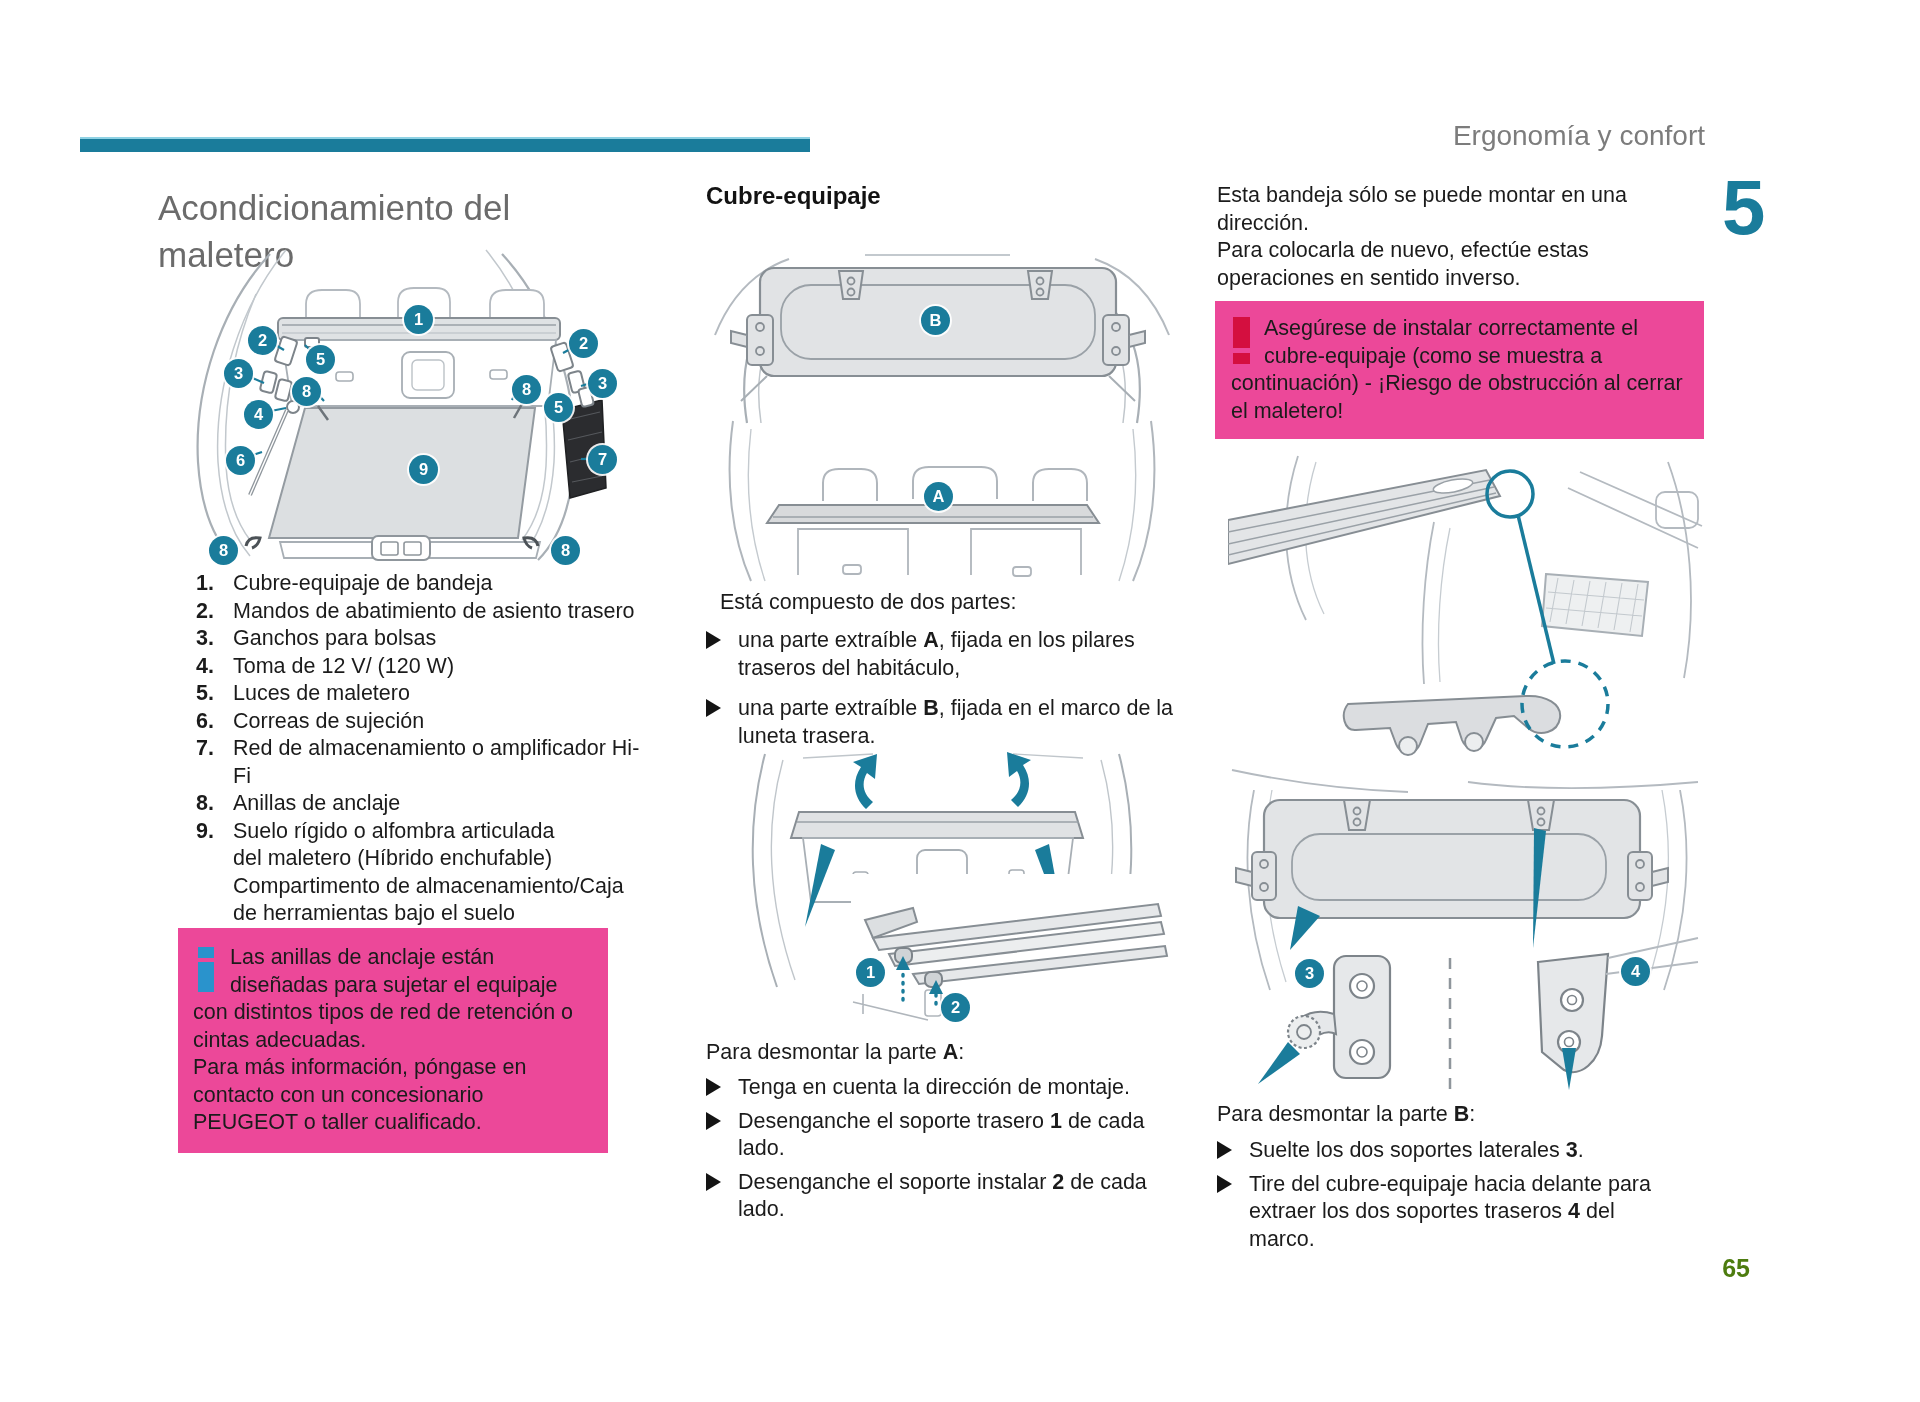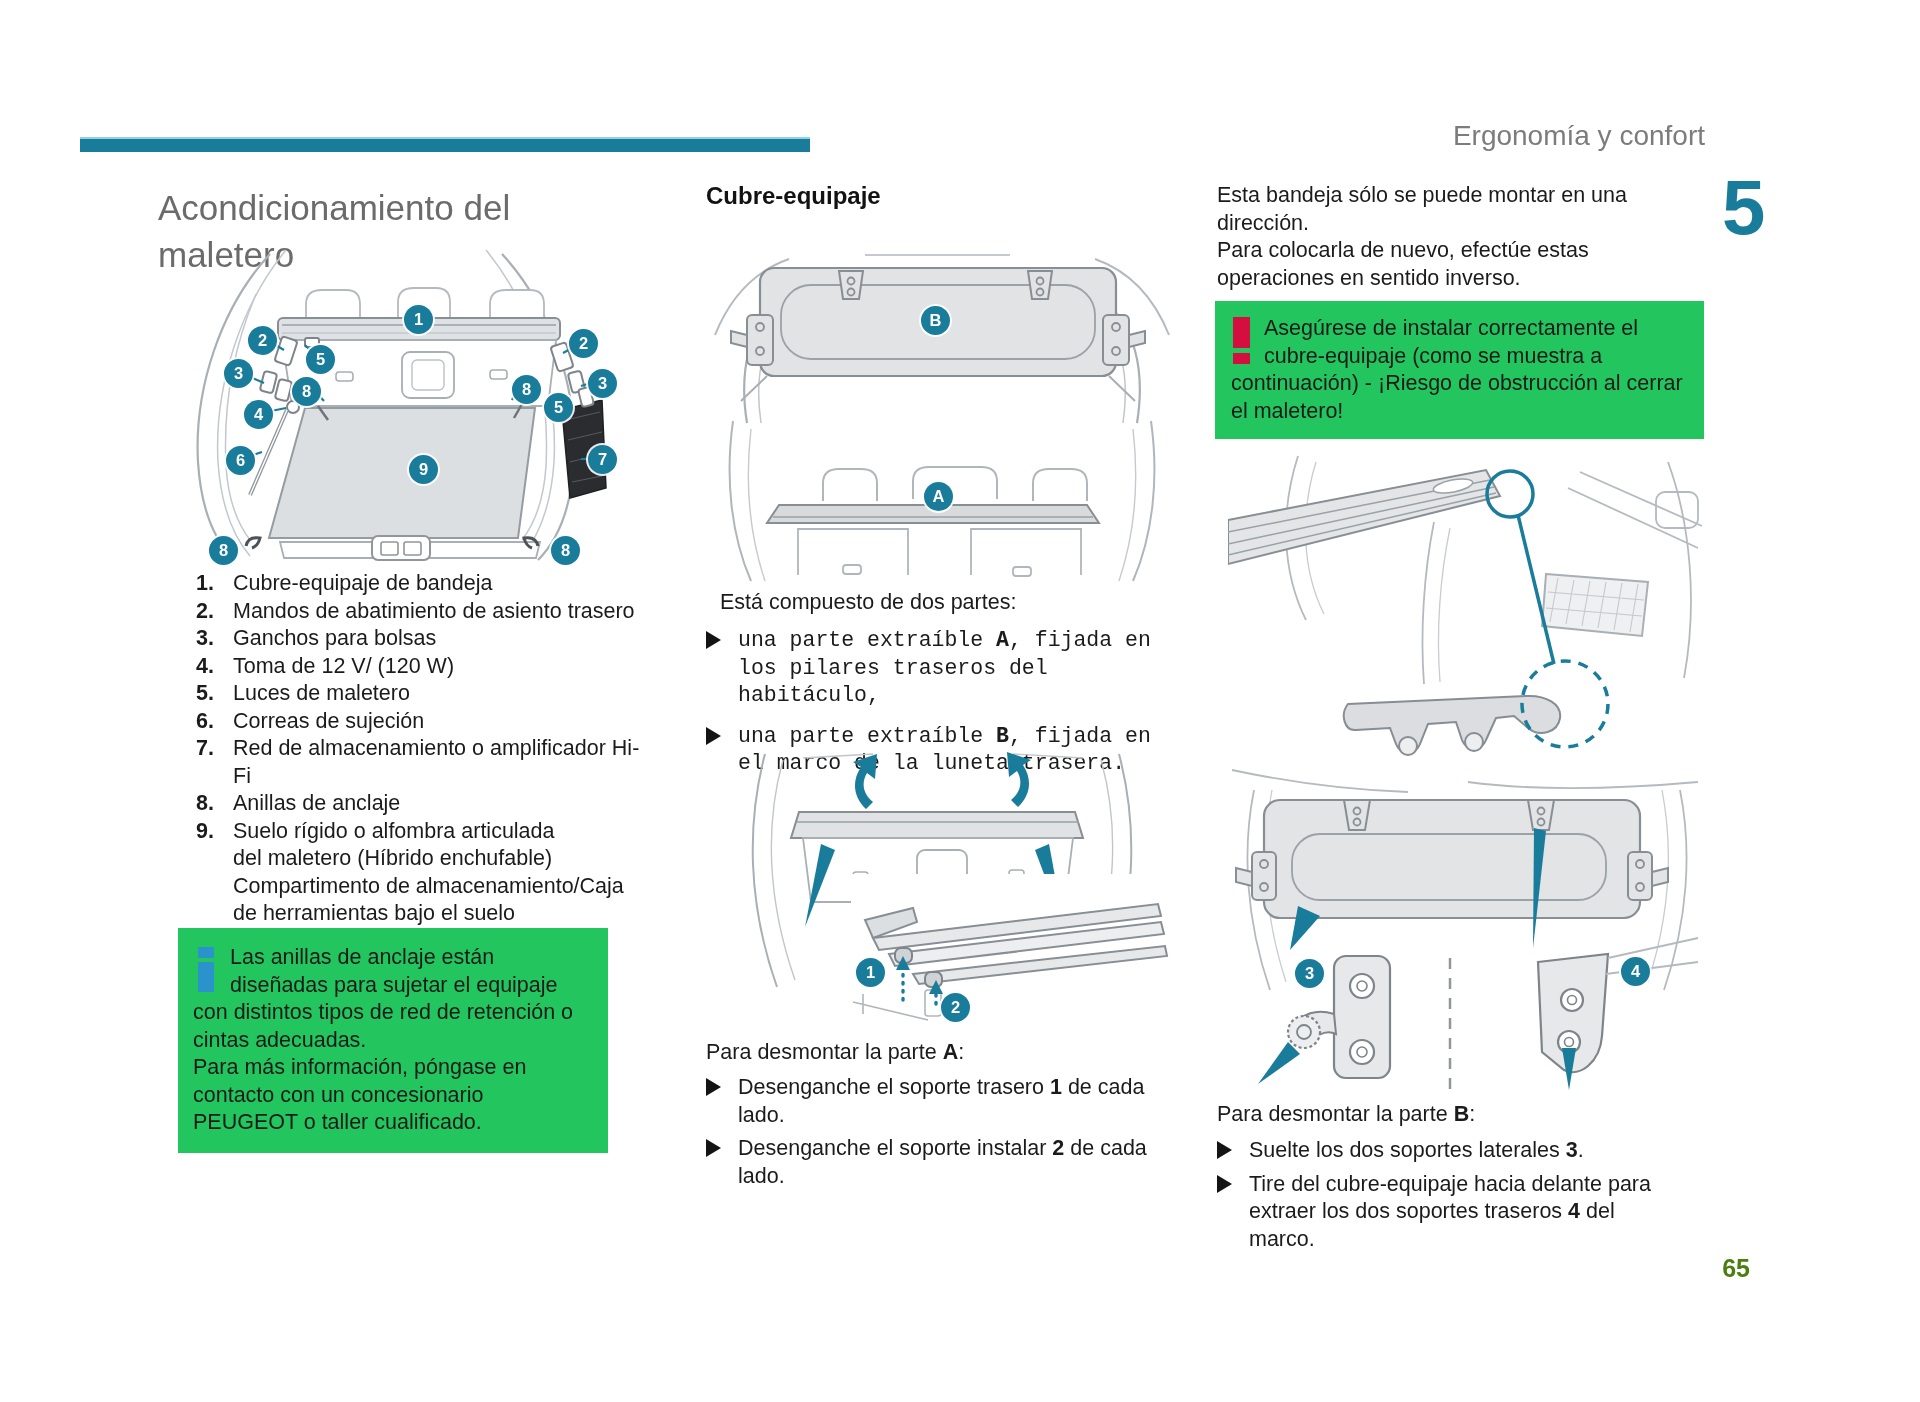--- a/index.html
+++ b/index.html
@@ -18,35 +18,35 @@
   .h1-gray{left:158px;top:184px;width:410px;font-size:35px;line-height:47px;color:#6b6b6b;}
   .h1-black{left:706px;top:182px;font-size:24px;font-weight:bold;color:#121212;}
   .body-text{font-size:21.5px;line-height:27.5px;color:#1b1b1b;}
   .pre{white-space:pre-line;}
   
   .legend{left:196px;top:570px;width:474px;}
   .legend-item{display:flex;}
   .legend-item .num{flex:none;width:37px;font-weight:bold;}
   .legend-item .txt{white-space:pre-line;}
   
-  .note-box{background:#22c55e;box-sizing:border-box;}
+  .note-box{background:#ec4899;box-sizing:border-box;}
   .info-box{left:178px;top:928px;width:430px;padding:16px 16px 16px 15px;min-height:192px;}
   .warn-box{left:1215px;top:301px;width:489px;padding:14px 16px;min-height:133px;}
   .info-icon{float:left;width:16px;margin:3px 16px 2px 5px;}
   .info-icon .i-dot{width:16px;height:11px;background:#2a93cc;margin-bottom:4px;}
   .info-icon .i-bar{width:16px;height:30px;background:#2a93cc;}
   .warning-icon{float:left;width:17px;margin:2px 14px 0 2px;}
   .warning-icon .w-bar{width:17px;height:31px;background:#d40f3f;}
   .warning-icon .w-dot{width:17px;height:11px;background:#d40f3f;margin-top:5px;}
   
   .bullet{display:flex;margin-bottom:6px;}
   .bullet .tri{flex:none;width:0;height:0;border-left:15px solid #141414;
     border-top:9px solid transparent;border-bottom:9px solid transparent;margin:4px 0 0 0;}
   .bullet .btxt{margin-left:17px;}
-  .parts-bullets .bullet{margin-bottom:13px;font-family:Liberation Mono, monospace;}
+  .parts-bullets .bullet{margin-bottom:13px;}
   b{font-weight:bold;}
   
   .diagram{position:absolute;}
   .diagram svg{display:block;width:100%;height:100%;}
   .callout{
     position:absolute;width:29px;height:29px;border-radius:50%;
     background:#1a7c9b;color:#fff;font-weight:bold;font-size:16.5px;
     display:flex;align-items:center;justify-content:center;
     box-shadow:0 0 0 2px rgba(255,255,255,0.9);
   }
@@ -299,20 +299,24 @@
   </svg>
   <div class="callout" style="left:153px;top:206px;">1</div>
   <div class="callout" style="left:238px;top:241px;">2</div>
 </div>
 
 <div class="abs body-text" style="left:706px;top:1039px;width:470px;"><span>Para desmontar la parte </span><b>A</b><span>:</span></div>
 
 <div class="abs" style="left:706px;top:1074px;width:472px;">
   <div class="bullet">
     <span class="tri"></span>
+    <span class="btxt body-text"><span>Tenga en cuenta la dirección de montaje.</span><b></b><span></span></span>
+  </div>
+  <div class="bullet">
+    <span class="tri"></span>
     <span class="btxt body-text"><span>Desenganche el soporte trasero </span><b>1</b><span> de cada lado.</span></span>
   </div>
   <div class="bullet">
     <span class="tri"></span>
     <span class="btxt body-text"><span>Desenganche el soporte instalar </span><b>2</b><span> de cada lado.</span></span>
   </div>
 </div>
 
 <div class="abs body-text pre" style="left:1217px;top:182px;width:442px;">Esta bandeja sólo se puede montar en una dirección.
 Para colocarla de nuevo, efectúe estas operaciones en sentido inverso.</div>

